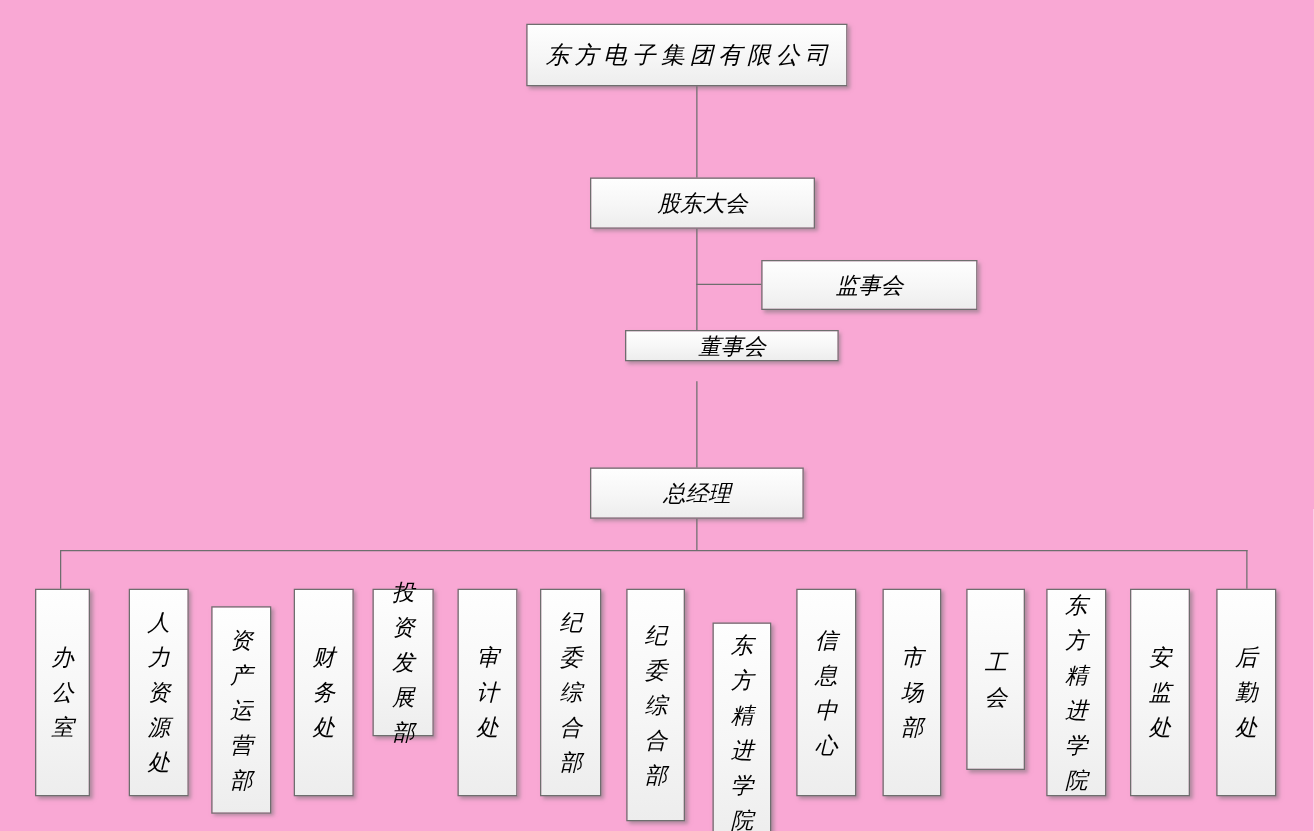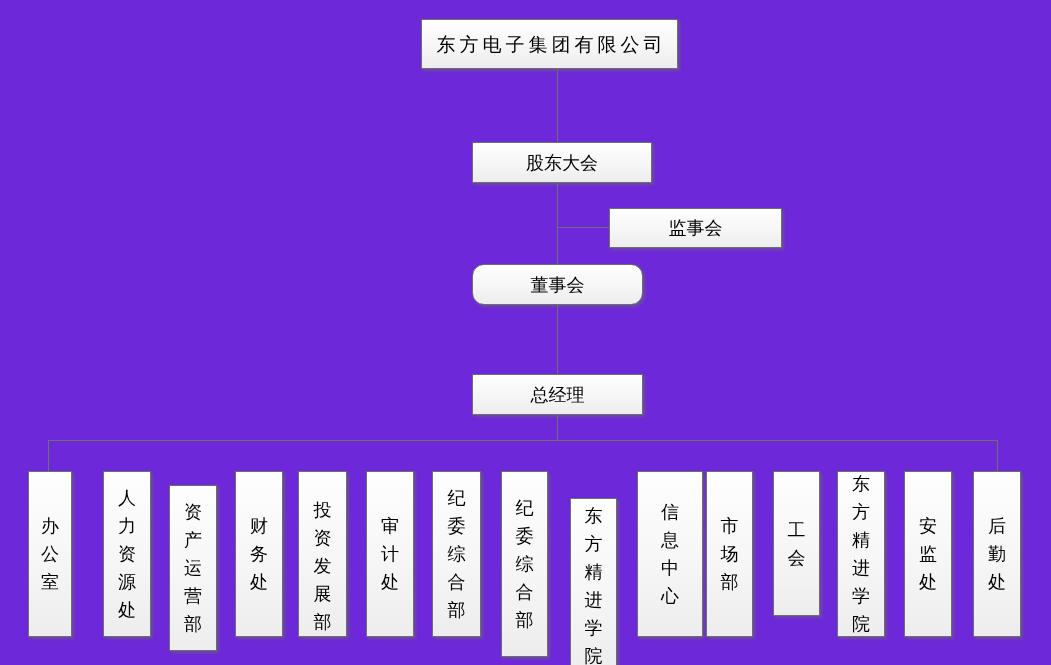--- a/index.html
+++ b/index.html
@@ -1,22 +1,23 @@
 <!DOCTYPE html>
 <html><head>
 <meta charset="utf-8">
 <style>
   html,body{margin:0;padding:0;background:#ffffff;}
   #canvas{
     position:relative;
     width:1051px;height:665px;
-    background:#6d28d9;
+    background:#f9a8d4;
     font-family:"Liberation Serif","DejaVu Serif",serif;
     color:#000;
     overflow:hidden;
+    font-style:italic;
   }
   .node{
     position:absolute;
     box-sizing:border-box;
     border:1px solid #6e6e6e;
     background:linear-gradient(180deg,#fefefe 0%,#f6f6f6 55%,#ededed 100%);
     box-shadow:2px 2px 3px rgba(110,110,110,0.5);
     display:flex;
     align-items:center;
     justify-content:center;
@@ -51,61 +52,61 @@
   <div class="line hline" style="left:48px;top:440px;width:950px;"></div>
   <div class="line vline" style="left:48px;top:440px;height:31px;"></div>
   <div class="line vline" style="left:997px;top:440px;height:31px;"></div>
 
   <div class="node root" style="left:421px;top:19px;width:257px;height:50px;">东方电子集团有限公司</div>
 
   <div class="node" style="left:472px;top:142px;width:180px;height:41px;">股东大会</div>
 
   <div class="node" style="left:609px;top:208px;width:173px;height:40px;">监事会</div>
 
-  <div class="node" style="left:472px;top:264px;width:171px;height:41px;border-radius:12px;">董事会</div>
+  <div class="node" style="left:500px;top:264px;width:171px;height:25px;">董事会</div>
 
   <div class="node" style="left:472px;top:374px;width:171px;height:41px;">总经理</div>
 
   <div class="node vnode" style="left:28px;top:471px;width:44px;height:166px;">
     <span class="vtext">办公室</span>
   </div>
 
   <div class="node vnode" style="left:103px;top:471px;width:48px;height:166px;">
     <span class="vtext">人力资源处</span>
   </div>
 
   <div class="node vnode" style="left:169px;top:485px;width:48px;height:166px;">
     <span class="vtext">资产运营部</span>
   </div>
 
   <div class="node vnode" style="left:235px;top:471px;width:48px;height:166px;">
     <span class="vtext">财务处</span>
   </div>
 
-  <div class="node vnode" style="left:298px;top:471px;width:49px;height:166px;align-items:flex-end;">
+  <div class="node vnode" style="left:298px;top:471px;width:49px;height:118px;">
     <span class="vtext">投资发展部</span>
   </div>
 
   <div class="node vnode" style="left:366px;top:471px;width:48px;height:166px;">
     <span class="vtext">审计处</span>
   </div>
 
   <div class="node vnode" style="left:432px;top:471px;width:49px;height:166px;">
     <span class="vtext">纪委综合部</span>
   </div>
 
   <div class="node vnode" style="left:501px;top:471px;width:47px;height:186px;">
     <span class="vtext">纪委综合部</span>
   </div>
 
   <div class="node vnode" style="left:570px;top:469px;width:47px;height:175px;margin-top:29px;">
     <span class="vtext">东方精进学院</span>
   </div>
 
-  <div class="node vnode" style="left:637px;top:471px;width:66px;height:166px;">
+  <div class="node vnode" style="left:637px;top:471px;width:48px;height:166px;">
     <span class="vtext">信息中心</span>
   </div>
 
   <div class="node vnode" style="left:706px;top:471px;width:47px;height:166px;">
     <span class="vtext">市场部</span>
   </div>
 
   <div class="node vnode" style="left:773px;top:471px;width:47px;height:145px;">
     <span class="vtext">工会</span>
   </div>

